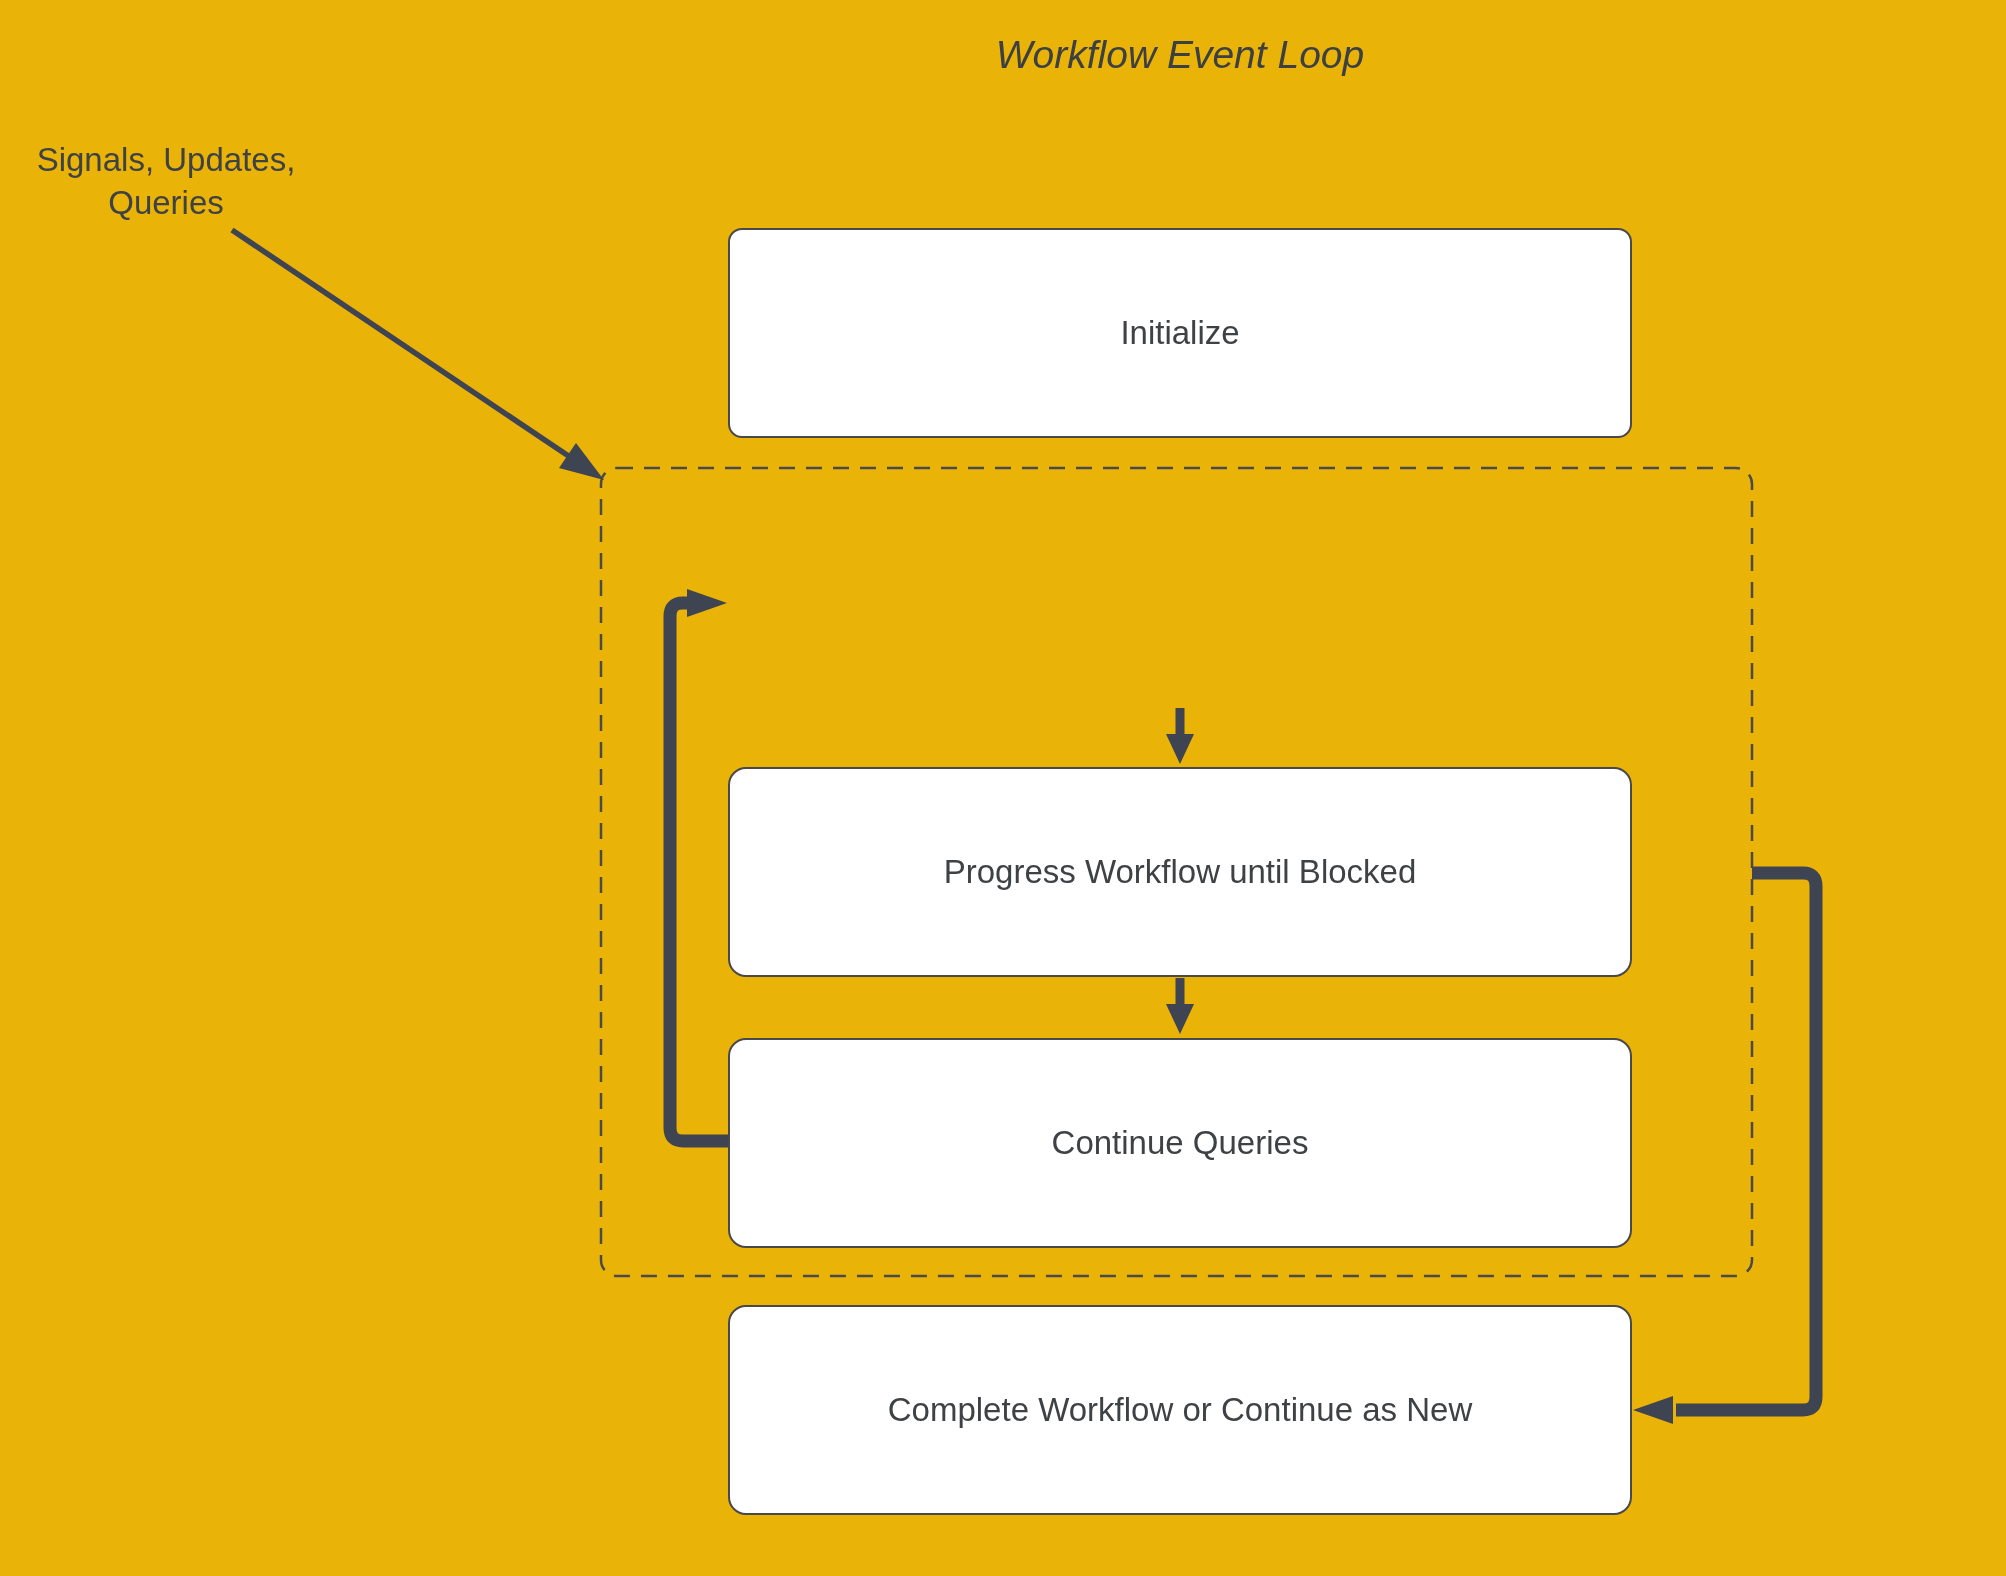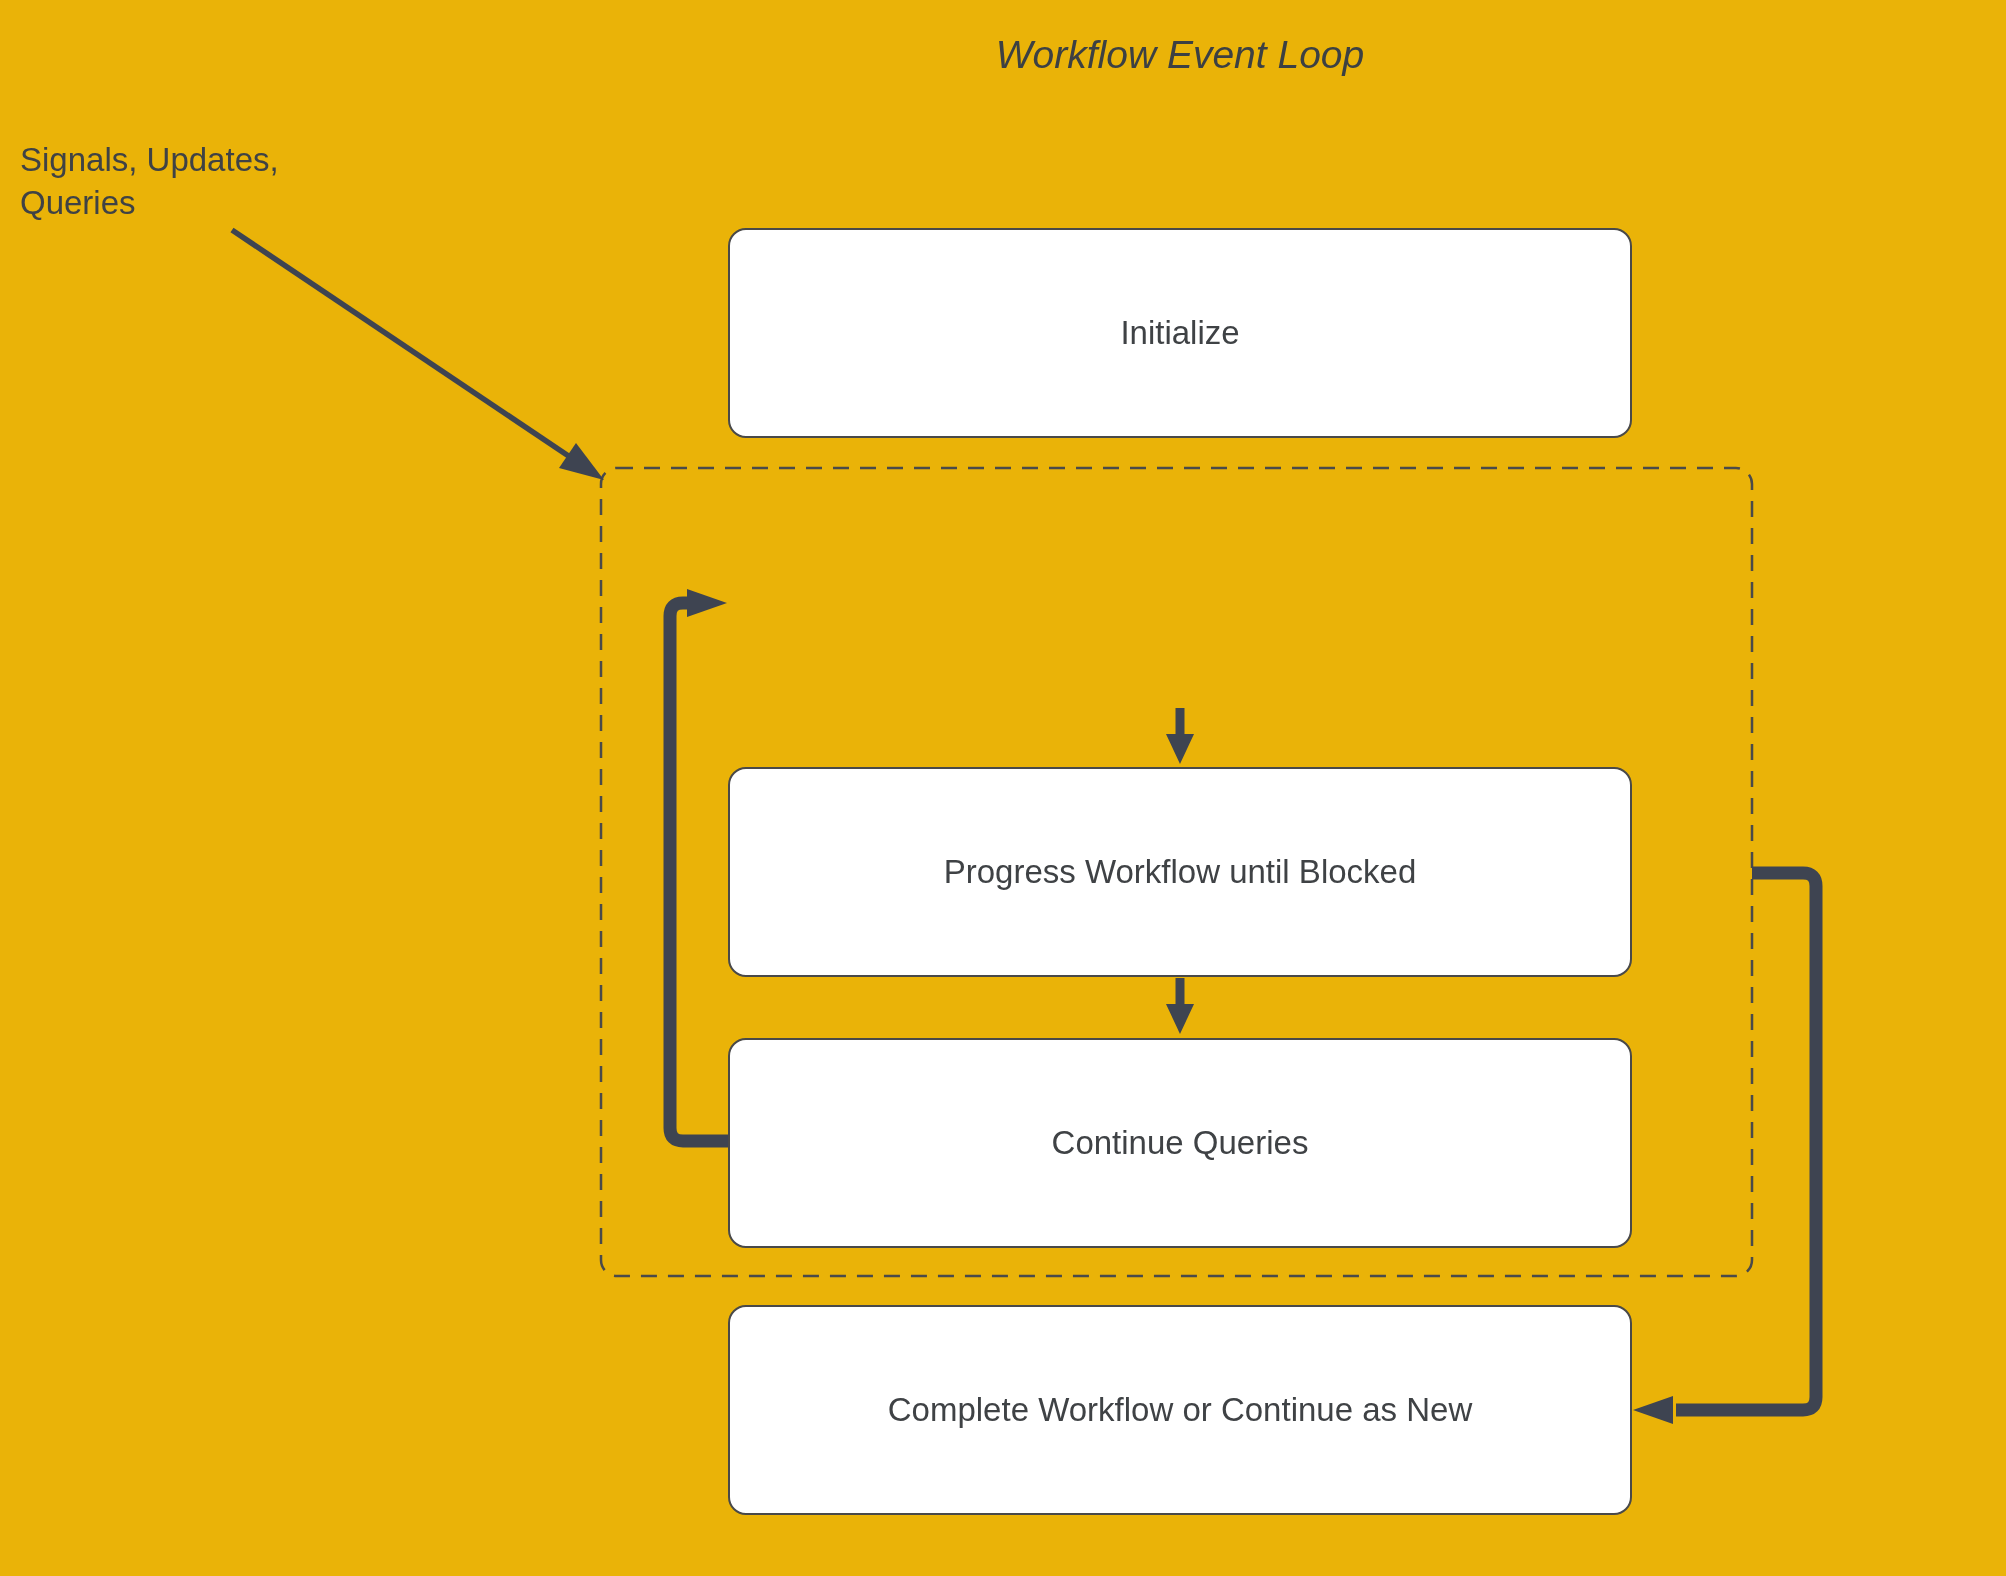--- a/index.html
+++ b/index.html
@@ -20,20 +20,21 @@
     font-size: 39px;
     font-style: italic;
     color: #3c4043;
     line-height: 46px;
   }
   .annotation {
     position: absolute;
     left: 20px;
     top: 138px;
     width: 292px;
+    text-align: center;
     font-size: 33px;
     line-height: 43px;
     color: #3f4245;
     white-space: pre-line;
   }
   .node {
     position: absolute;
     left: 728px;
     width: 904px;
     height: 210px;
@@ -41,21 +42,21 @@
     background: #ffffff;
     border: 2px solid #494949;
     border-radius: 18px;
     display: flex;
     align-items: center;
     justify-content: center;
     font-size: 33px;
     color: #3f4245;
     text-align: center;
   }
-  .n-initialize { top: 228px; }
+  .n-initialize { top: 228px; border-radius: 14px; }
   .n-progress-signals { top: 497px; }
   .n-progress-workflow { top: 767px; text-align: right; }
   .n-execute-queries { top: 1038px; }
   .n-complete-workflow { top: 1305px; }
   .overlay {
     position: absolute;
     left: 0;
     top: 0;
     width: 2006px;
     height: 1576px;

